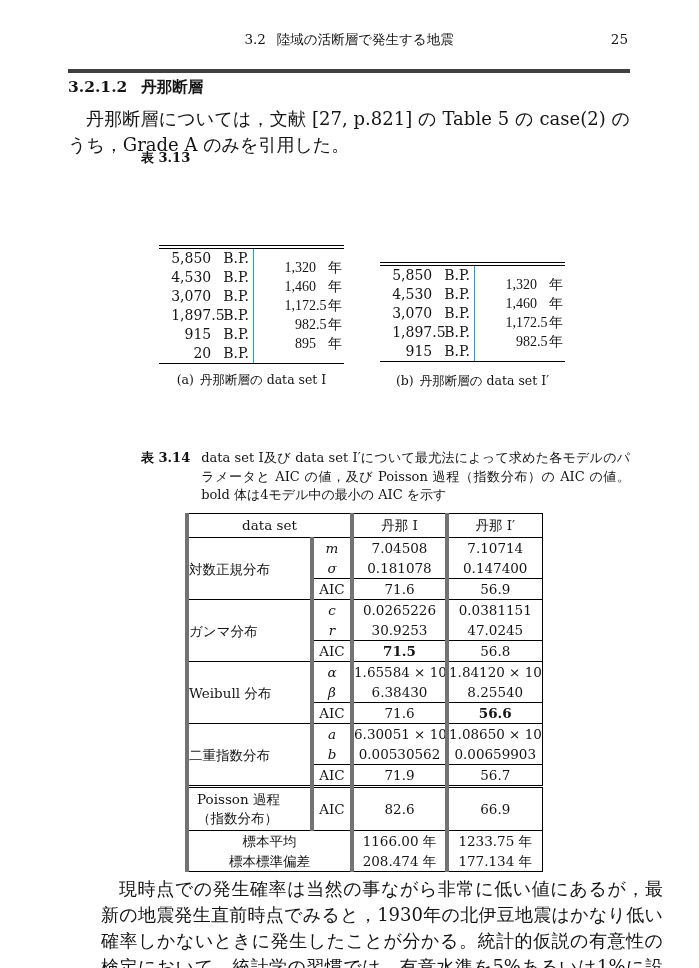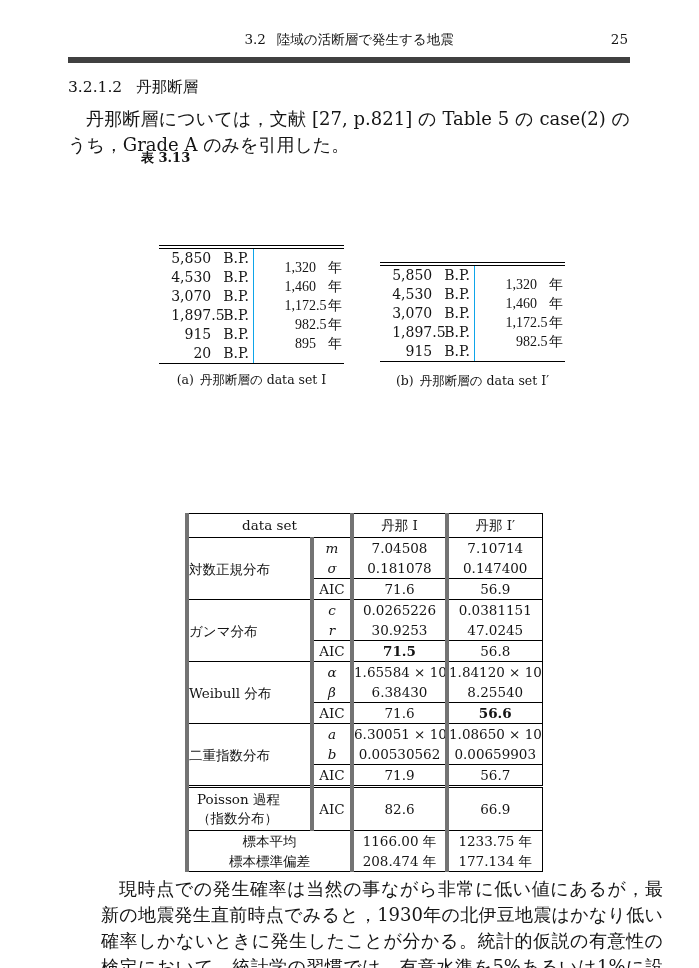--- a/index.html
+++ b/index.html
@@ -8,31 +8,31 @@
     width: 699px; height: 968px;
     margin: 0 auto;
     background: #ffffff;
     font-family: "DejaVu Serif", "Liberation Serif", serif;
     color: #141414;
     overflow: hidden;
   }
   
   .running-head {
     position: absolute; top: 31px; left: 68px; width: 562px;
-    border-bottom: 6px solid #404040;
-    padding-bottom: 8px;
+    border-bottom: 4px solid #404040;
+    padding-bottom: 20px;
     font-size: 13.5px;
     text-align: center;
   }
   .running-head .rh-num { margin-right: 11px; }
   .running-head .rh-page { position: absolute; right: 2px; top: 0; }
   
   .section-heading {
     position: absolute; top: 77px; left: 68px;
-    font-size: 15.5px; font-weight: normal;
+    font-size: 15.5px; font-weight: bold;
   }
   .section-heading .sh-num { margin-right: 14px; }
   .para {
     position: absolute; left: 68px; width: 562px;
     font-size: 18px; line-height: 26px;
     text-align: justify; text-indent: 1em;
   }
   #intro-paragraph { top: 106px; }
   #closing-paragraph { top: 876px; margin-left: 33px; }
   
@@ -221,20 +221,24 @@
             <span class="num-dec">.5</span>
             <span class="num-unit">年</span>
           </div>
         </div>
     </div>
     <div class="st-caption">
       <span class="sc-label">(b)</span><span>丹那断層の data set I′</span>
     </div>
   </div>
 
+  <div id="caption-3-14" class="tbl-caption">
+    <span class="cap-label">表 3.14</span>
+    <span class="cap-text">data set I及び data set I′について最尤法によって求めた各モデルのパラメータと AIC の値，及び Poisson 過程（指数分布）の AIC の値。bold 体は4モデル中の最小の AIC を示す</span>
+  </div>
 
   <div class="big-table-wrap">
     <table class="big">
       <colgroup>
         <col style="width:125px">
           <col style="width:40px">
           <col style="width:95px">
           <col style="width:95px">
       </colgroup>
       <tbody>

